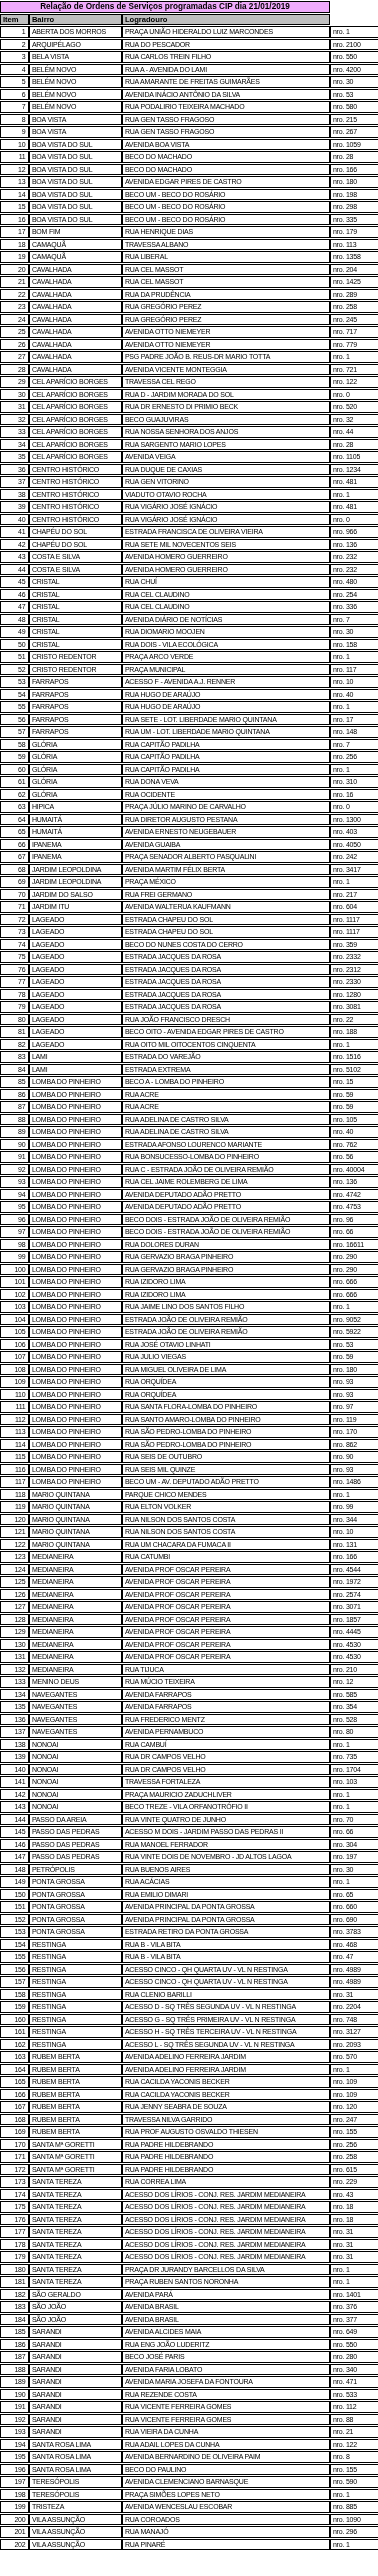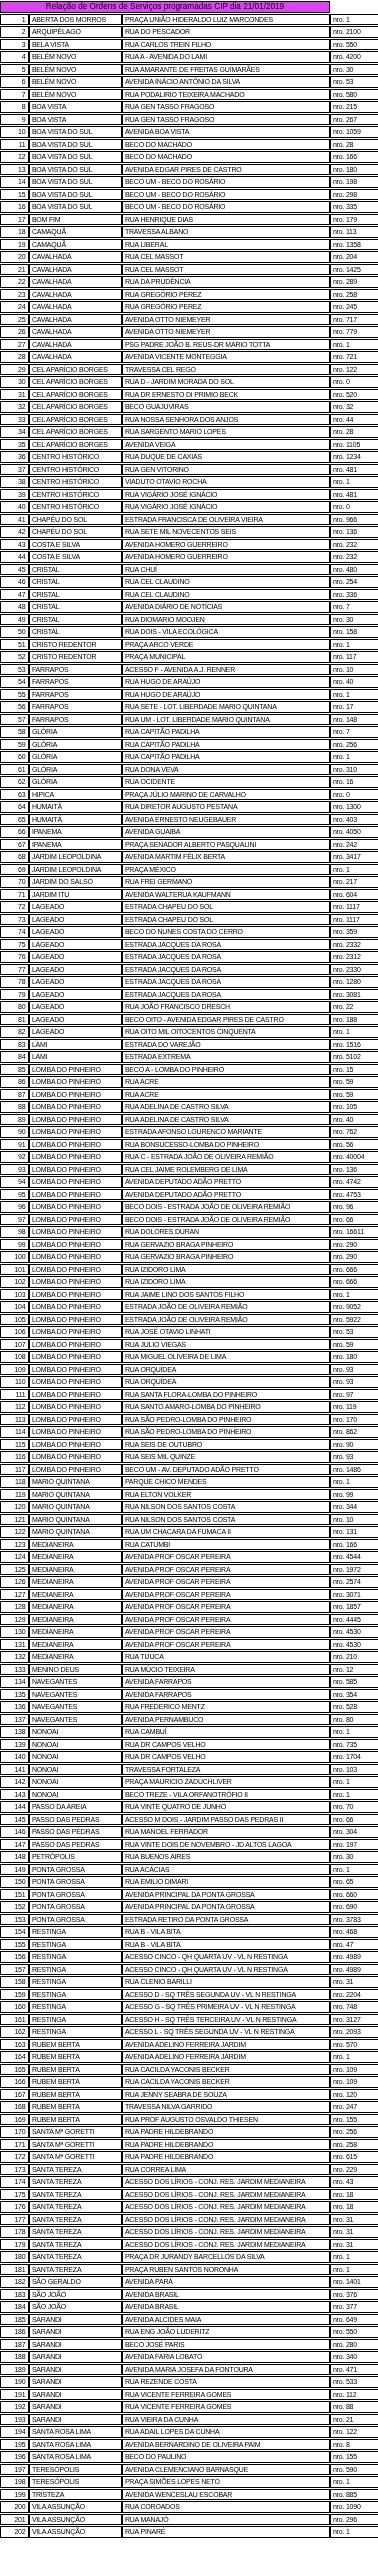--- a/index.html
+++ b/index.html
@@ -17,22 +17,22 @@
     padding: 0 1.9px;
     font-size: 7px;
     line-height: 9.5px;
     letter-spacing: -0.2px;
     white-space: nowrap;
     overflow: hidden;
     border: 0.6px solid #000;
     background: #fff;
   }
   td.title-cell {
-    background: #d946ef;
-    font-weight: normal;
+    background: #f0abfc;
+    font-weight: bold;
     font-size: 8.2px;
     text-align: center;
     letter-spacing: 0;
   }
   td.hdr {
     background: #bfbfbf;
     font-weight: bold;
     font-size: 7.6px;
     letter-spacing: 0;
   }
@@ -50,20 +50,26 @@
     <col style="width:29px">
     <col style="width:93px">
     <col style="width:208px">
     <col style="width:49px">
   </colgroup>
   <thead>
     <tr>
       <td class="title-cell" colspan="3">Relação de Ordens de Serviços programadas CIP dia 21/01/2019</td>
       <td class="ghost"></td>
     </tr>
+    <tr>
+      <td class="hdr td-item-hdr">Item</td>
+      <td class="hdr">Bairro</td>
+      <td class="hdr">Logradouro</td>
+      <td class="ghost"></td>
+    </tr>
   </thead>
   <tbody id="table-body">
       <tr>
         <td class="td-item">1</td>
         <td class="td-bairro">ABERTA DOS MORROS</td>
         <td class="td-logr">PRAÇA UNIÃO HIDERALDO LUIZ MARCONDES</td>
         <td class="td-nro">nro. 1</td>
       </tr>
       <tr>
         <td class="td-item">2</td>

